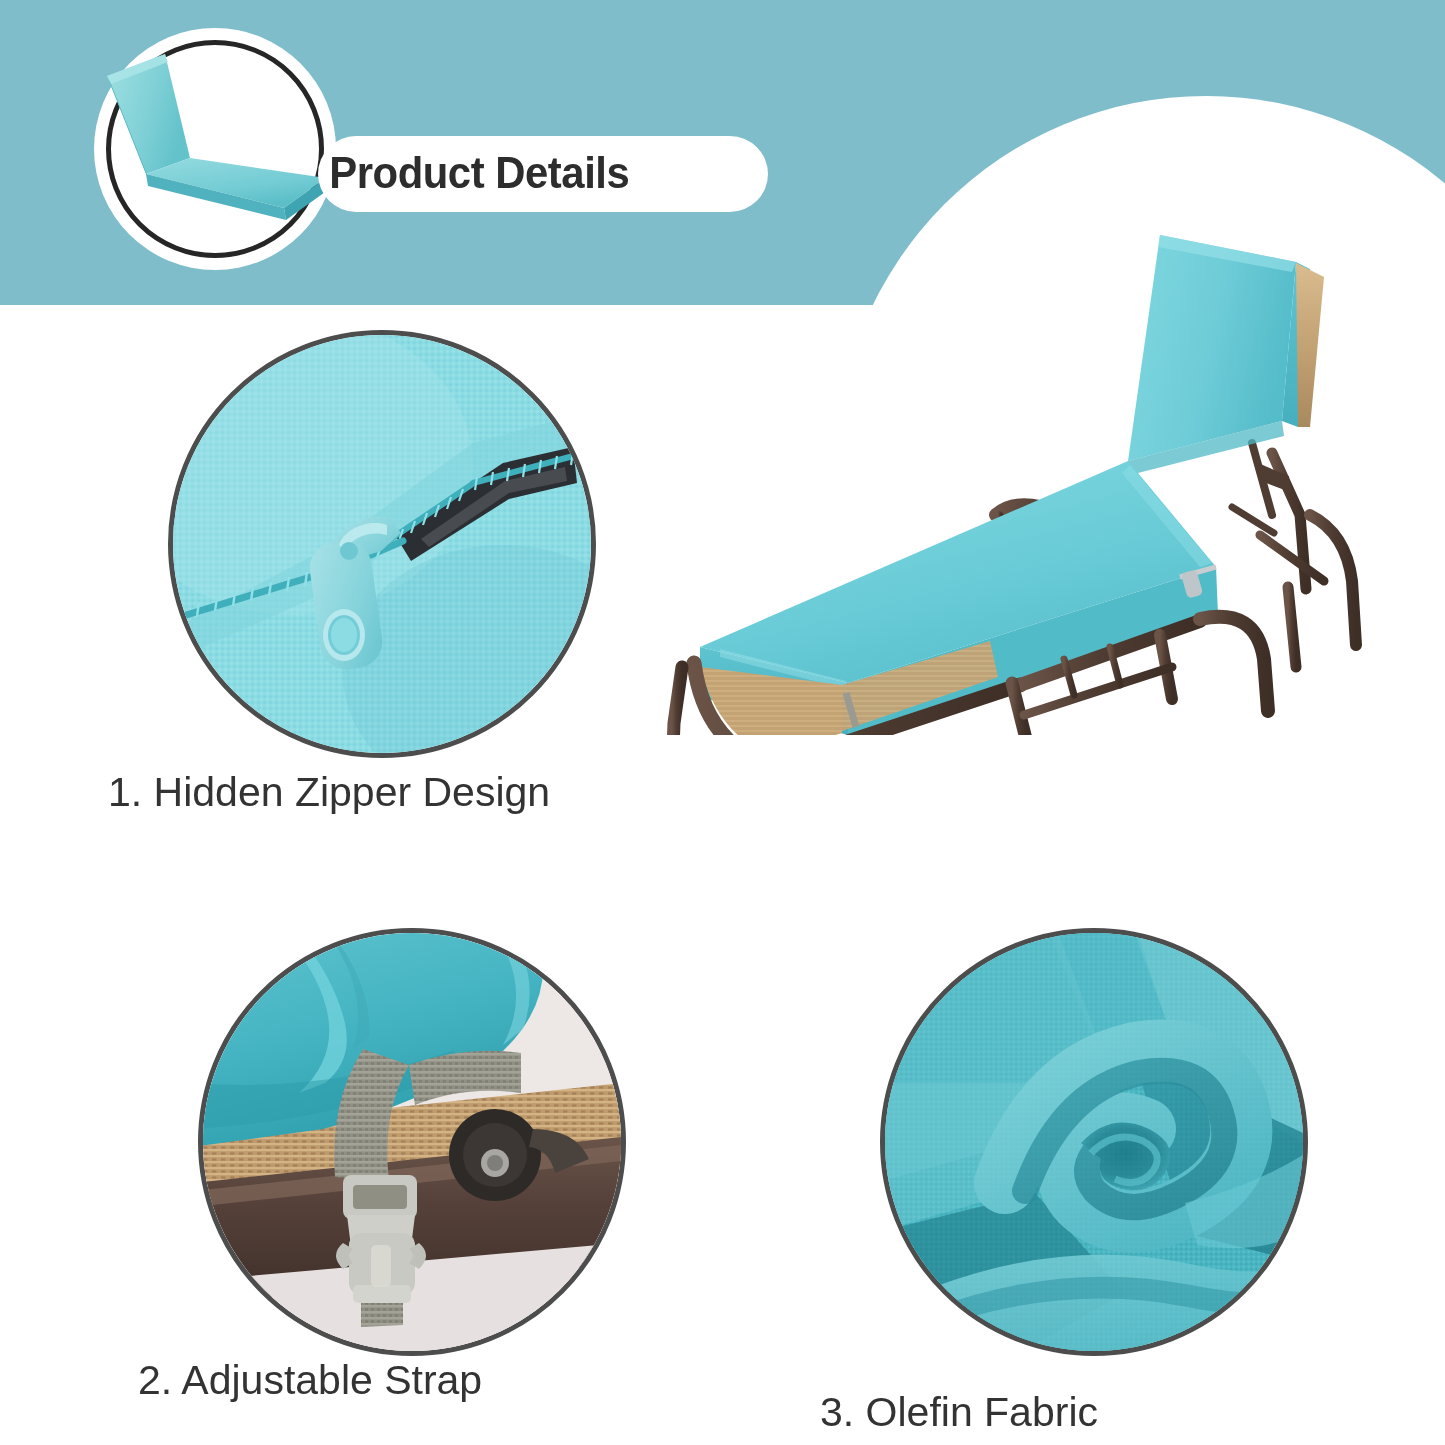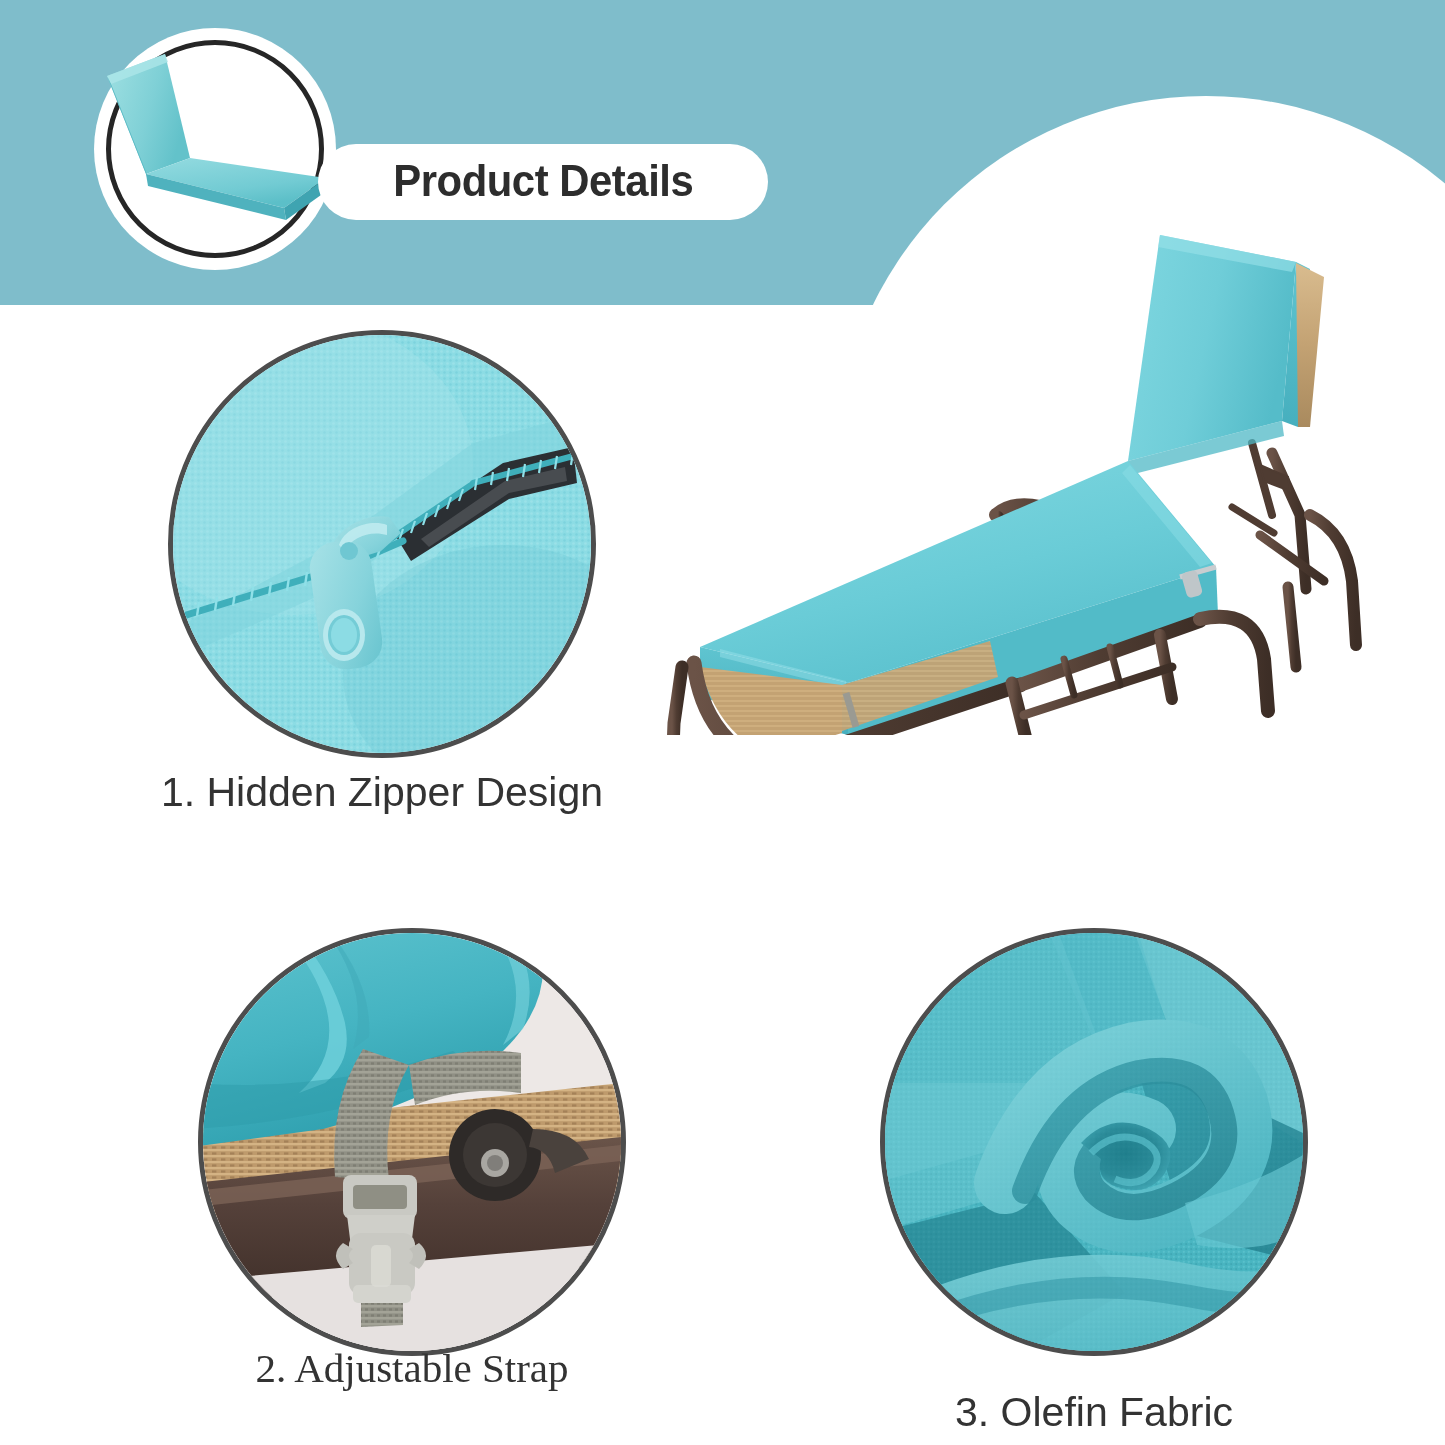--- a/index.html
+++ b/index.html
@@ -38,24 +38,24 @@
   .badge-ring {
     position:absolute; left:26px; top:22px; width:218px; height:218px;
     border-radius:50%;
     border:5px solid #262626;
     background:transparent;
   }
   .badge-cushion { position:absolute; left:0; top:0; width:268px; height:262px; }
 
   
   .title-pill {
-    position:absolute; left:318px; top:144px; width:450px; height:76px;
+    position:absolute; left:318px; top:136px; width:450px; height:76px;
     background:#ffffff;
     border-radius:38px;
-    display:flex; align-items:center; justify-content:center;
+    display:flex; align-items:center; 
   }
   .title-pill .title-text {
     font-size:45px;
     font-weight:bold;
     color:#2d2d2d;
     letter-spacing:-0.5px;
     transform:scaleX(0.93);
     white-space:nowrap;
     line-height:1;
     padding-bottom:3px;
@@ -71,31 +71,30 @@
     width:428px; height:428px;
     border-radius:50%;
     border:5px solid #4d4d4d;
     overflow:hidden;
     background:#fff;
   }
   .detail-circle svg { display:block; width:100%; height:100%; }
   .detail-caption {
     position:absolute;
     left:-60px; top:446px; width:548px;
-    text-align:center;
     font-size:41px;
     color:#333333;
     line-height:1.1;
     white-space:nowrap;
   }
   #detail-1 { left:168px; top:330px; }
   #detail-2 { left:198px; top:928px; }
   #detail-3 { left:880px; top:928px; }
   #detail-1 .detail-caption { top:440px; }
-  #detail-2 .detail-caption { top:418px;font-family:Liberation Serif, serif; }
+  #detail-2 .detail-caption { top:430px; }
   #detail-3 .detail-caption { top:430px;margin-top:32px; }
 </style>
 </head>
 <body>
 
 <div id="stage">
 
   <div class="header-band">
     <div class="header-white-arc"></div>
   </div>

